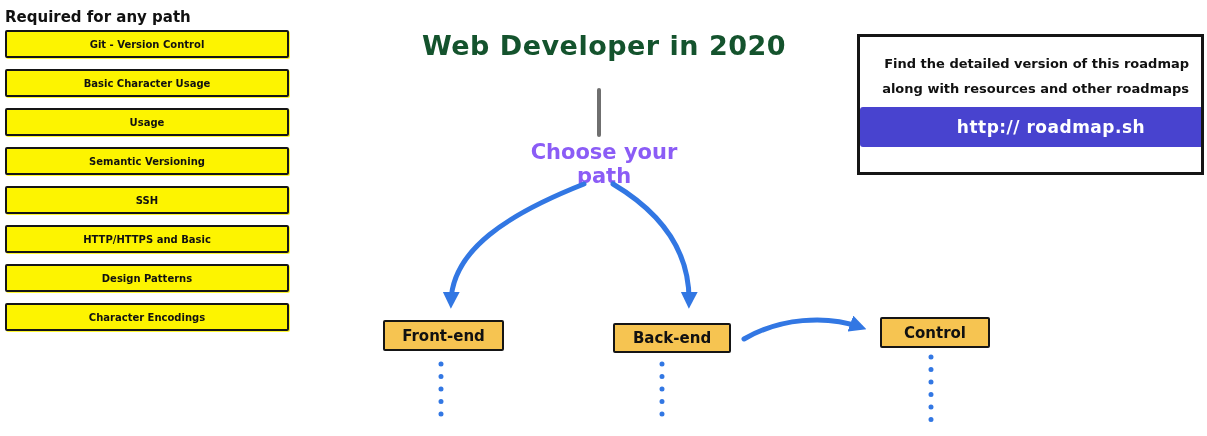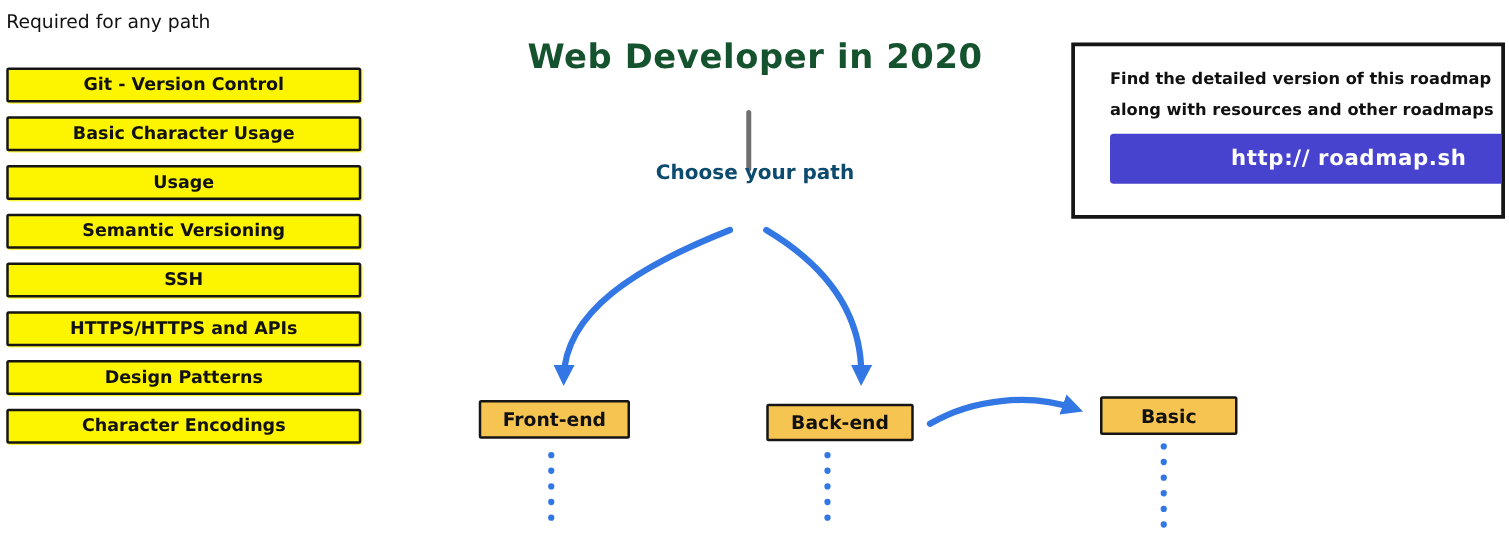--- a/index.html
+++ b/index.html
@@ -7,61 +7,61 @@
     --purple:#4843cf; --gray:#6f6f6f; --ink:#151515;
   }
   *{box-sizing:border-box;}
   html,body{margin:0;padding:0;background:#fff;}
   .canvas{
     position:relative;width:1207px;height:436px;background:#fff;
     font-family:"DejaVu Sans",sans-serif;color:var(--ink);overflow:hidden;
   }
   
   .sidebar{position:absolute;left:5px;top:6px;width:284px;}
-  .sidebar-header{font-size:15px;font-weight:normal;color:#111;margin:2px 0 28px 0;}
+  .sidebar-header{font-size:15px;font-weight:bold;color:#111;margin:2px 0 4px 0;}
   .sidebar-list{display:flex;flex-direction:column;gap:11px;}
   .topic-box{
     height:28px;width:100%;background:var(--yellow);
     border:2px solid var(--ink);border-radius:2px;
     display:flex;align-items:center;justify-content:center;
-    font-size:14px;font-weight:bold;color:#111;cursor:pointer;
+    font-size:10px;font-weight:bold;color:#111;cursor:pointer;
     box-shadow:1px 1px 0 0 rgba(253,244,0,.8);
   }
   
   .title{
     position:absolute;left:420px;top:30px;width:368px;text-align:center;
     font-size:27px;font-weight:bold;color:#14532d;letter-spacing:.5px;
   }
   .v-connector{
     position:absolute;left:597px;top:88px;width:4px;height:49px;
     background:var(--gray);border-radius:2px;
   }
   .choose-label{
-    position:absolute;left:504px;top:128px;width:200px;text-align:center;
-    font-size:16px;font-weight:bold;color:#0c4a6e;
+    position:absolute;left:504px;top:140px;width:200px;text-align:center;
+    font-size:21px;font-weight:bold;color:#8b5cf6;
   }
   .node{
     position:absolute;background:var(--amber);border:2px solid var(--ink);
     border-radius:2px;display:flex;align-items:center;justify-content:center;
     font-size:15px;font-weight:bold;color:#111;cursor:pointer;
   }
   .node-frontend{left:383px;top:320px;width:121px;height:31px;}
   .node-backend{left:613px;top:323px;width:118px;height:30px;}
   .node-devops{left:880px;top:317px;width:110px;height:31px;}
   
   .edges{position:absolute;left:0;top:0;width:1207px;height:436px;pointer-events:none;}
   .edge{fill:none;stroke:var(--blue);stroke-width:5;stroke-linecap:round;}
   .dotted{fill:none;stroke:var(--blue);stroke-width:5;stroke-linecap:round;
           stroke-dasharray:0.1 12.4;}
   .arrowfill{fill:var(--blue);}
   
   .info-box{
     position:absolute;left:857px;top:34px;width:347px;height:141px;
     background:#fff;border:3px solid var(--ink);
-    padding:20px 12px 0 28px;text-align:right;overflow:hidden;
+    padding:20px 12px 0 0;text-align:right;overflow:hidden;
   }
   .info-line{font-size:13px;font-weight:bold;color:#111;white-space:nowrap;
              line-height:1.0;margin:0 0 12px 0;}
   .info-button{
     margin:4px auto 0 auto;width:382px;height:40px;border:none;border-radius:3px;
     background:var(--purple);color:#fff;font-family:"DejaVu Sans",sans-serif;
     font-size:17px;font-weight:bold;display:flex;align-items:center;
     justify-content:center;cursor:pointer;letter-spacing:.5px;
   }
 </style>
@@ -71,21 +71,21 @@
 <div class="canvas">
 
   <div class="sidebar">
     <div class="sidebar-header">Required for any path</div>
     <div class="sidebar-list" id="sidebar-list">
         <div class="topic-box">Git - Version Control</div>
         <div class="topic-box">Basic Character Usage</div>
         <div class="topic-box">Usage</div>
         <div class="topic-box">Semantic Versioning</div>
         <div class="topic-box">SSH</div>
-        <div class="topic-box">HTTPS/HTTPS and APIs</div>
+        <div class="topic-box">HTTP/HTTPS and Basic</div>
         <div class="topic-box">Design Patterns</div>
         <div class="topic-box">Character Encodings</div>
       </div>
   </div>
 
   <div class="title">Web Developer in 2020</div>
   <div class="v-connector"></div>
   <div class="choose-label">Choose your path</div>
 
   <svg class="edges" viewBox="0 0 1207 436" xmlns="http://www.w3.org/2000/svg">
@@ -97,21 +97,21 @@
     <path class="edge" d="M 584 184 C 508 214 452 250 451 302" marker-end="url(#arrowhead)"></path>
     <path class="edge" d="M 613 184 C 660 212 690 250 689 302" marker-end="url(#arrowhead)"></path>
     <path class="edge" d="M 744 339 C 780 318 826 315 860 327" marker-end="url(#arrowhead)"></path>
     <path class="dotted" d="M 441 364 L 441 423"></path>
     <path class="dotted" d="M 662 364 L 662 426"></path>
     <path class="dotted" d="M 931 357 L 931 429"></path>
   </svg>
 
   <div class="node node-frontend">Front-end</div>
   <div class="node node-backend">Back-end</div>
-  <div class="node node-devops">Basic</div>
+  <div class="node node-devops">Control</div>
 
   <div class="info-box">
     <div class="info-line">Find the detailed version of this roadmap</div>
     <div class="info-line">along with resources and other roadmaps</div>
     <div class="info-button">http:// roadmap.sh</div>
   </div>
 
 </div>
 
 </body></html>

